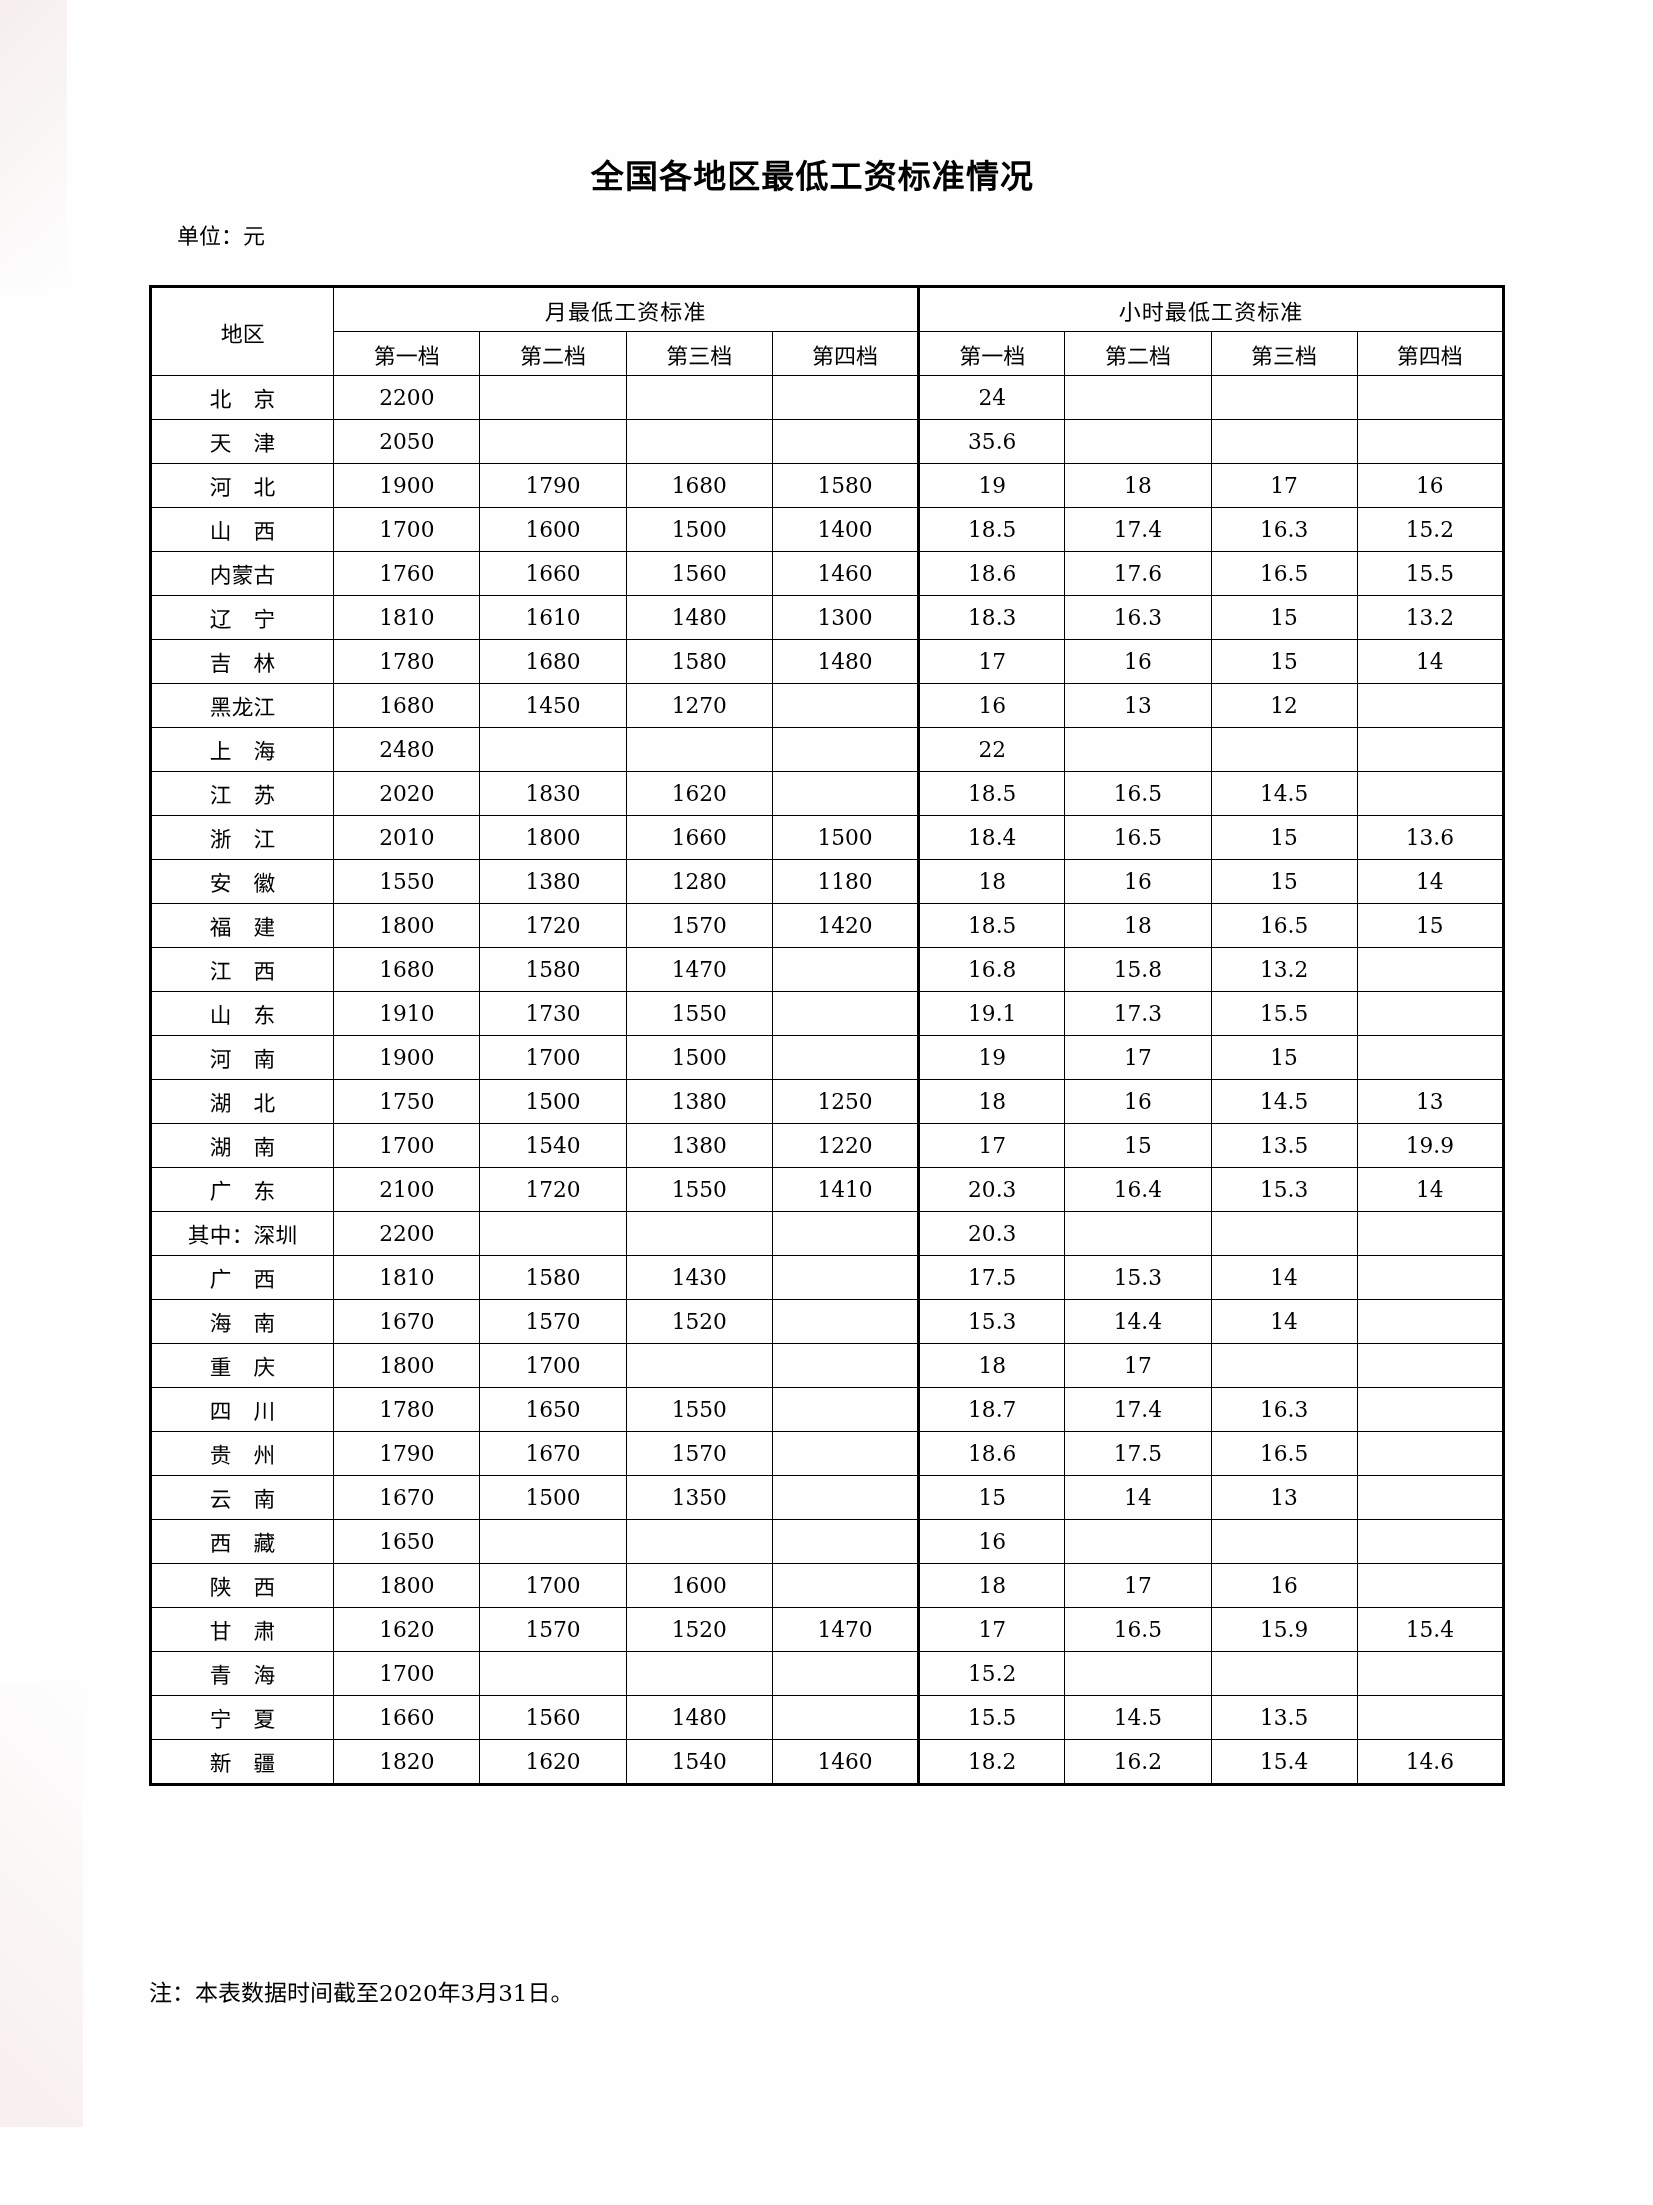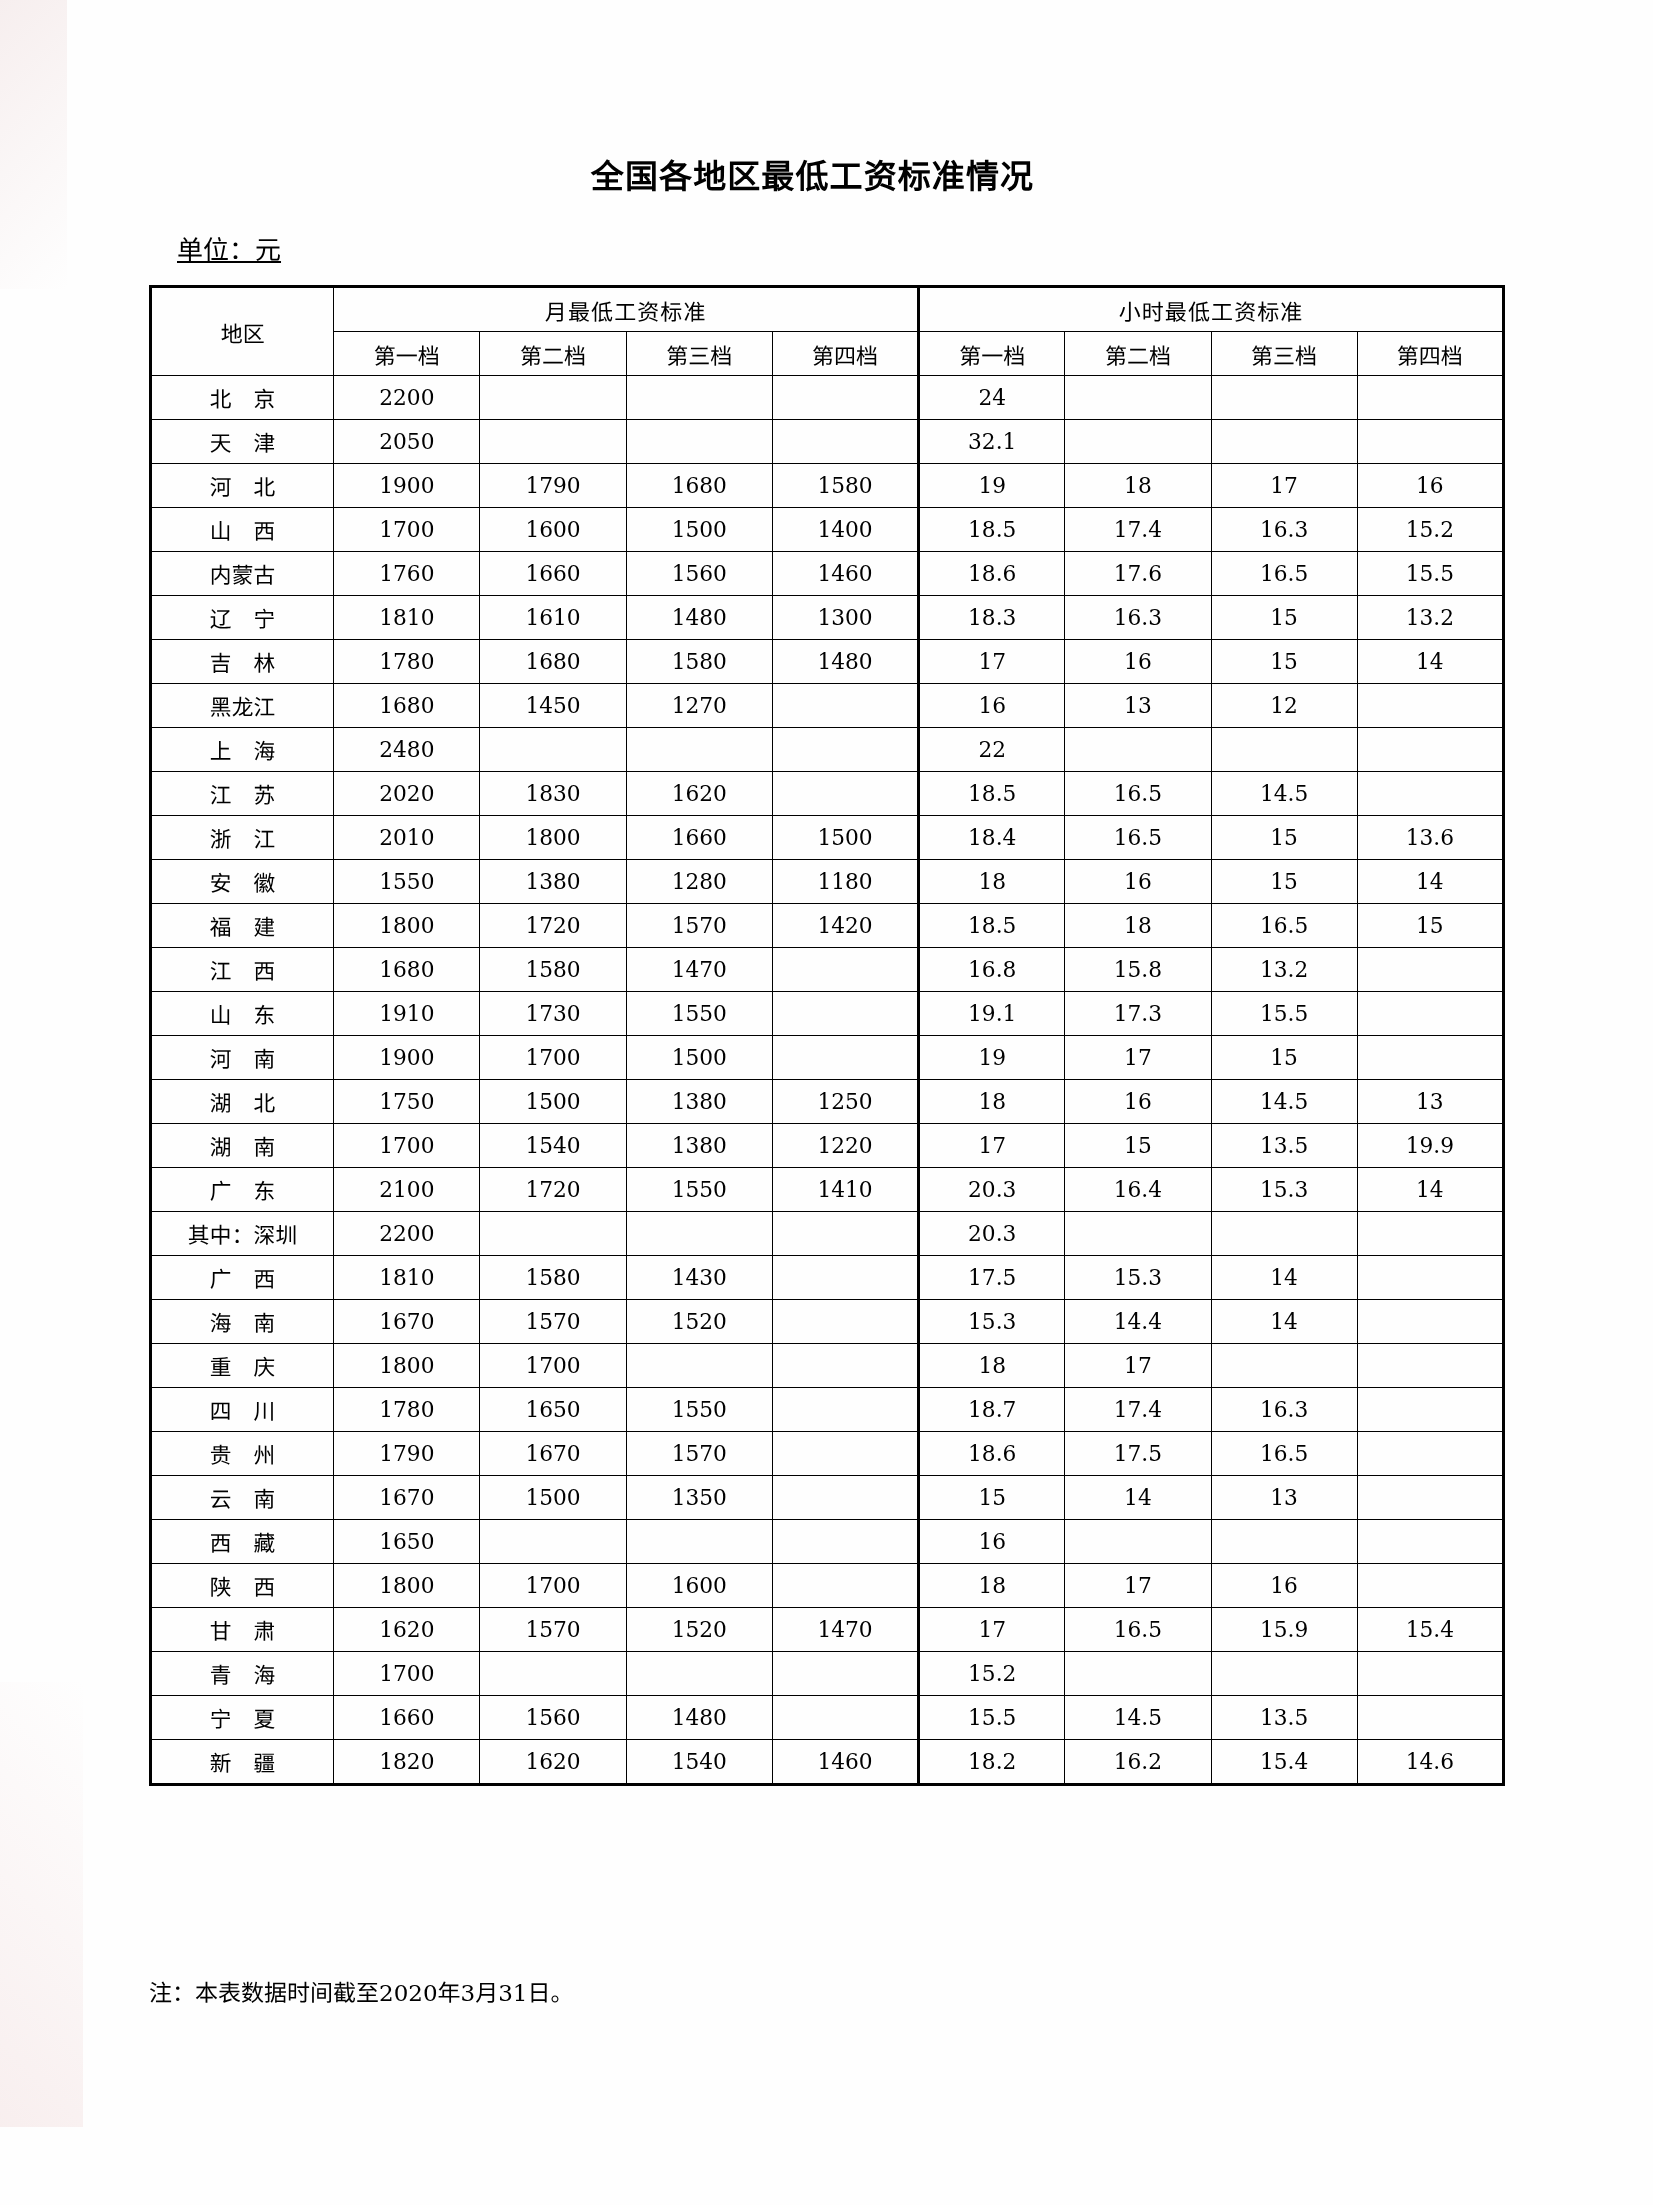--- a/index.html
+++ b/index.html
@@ -48,25 +48,24 @@
     width: 1625px;
     text-align: center;
     font-size: 33px;
     font-weight: bold;
     letter-spacing: 1.1px;
     font-family: "DejaVu Serif", "Liberation Serif", serif;
   }
 
   .unit-line {
     position: absolute;
-    top: 229px;
+    top: 218px;
     left: 177px;
-    font-size: 26px;
+    font-size: 22px;
     font-family: "DejaVu Serif", "Liberation Serif", serif;
-    text-decoration: underline;
   }
 
   .table-wrap {
     position: absolute;
     top: 285px;
     left: 149px;
     width: 1344px;
   }
 
   table.wage {
@@ -170,21 +169,21 @@
             <td class="num"></td>
             <td class="num"></td>
             <td class="num"></td>
           </tr>
           <tr>
             <td class="region-cell">天　津</td>
             <td class="num">2050</td>
             <td class="num"></td>
             <td class="num"></td>
             <td class="num"></td>
-            <td class="num thick-mid">32.1</td>
+            <td class="num thick-mid">35.6</td>
             <td class="num"></td>
             <td class="num"></td>
             <td class="num"></td>
           </tr>
           <tr>
             <td class="region-cell">河　北</td>
             <td class="num">1900</td>
             <td class="num">1790</td>
             <td class="num">1680</td>
             <td class="num">1580</td>

